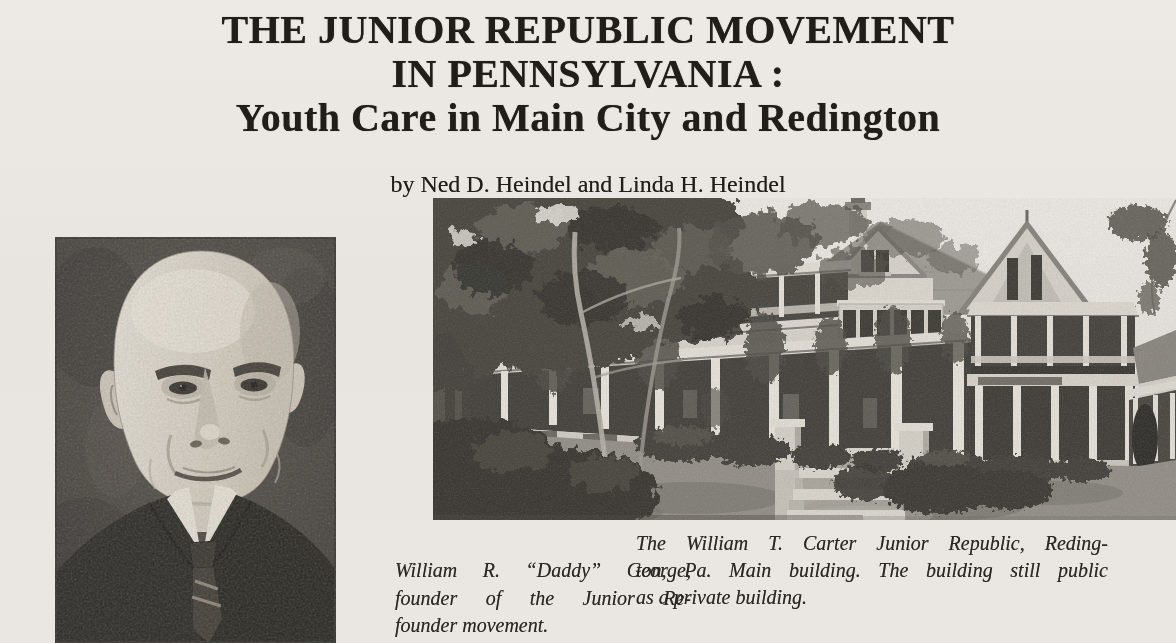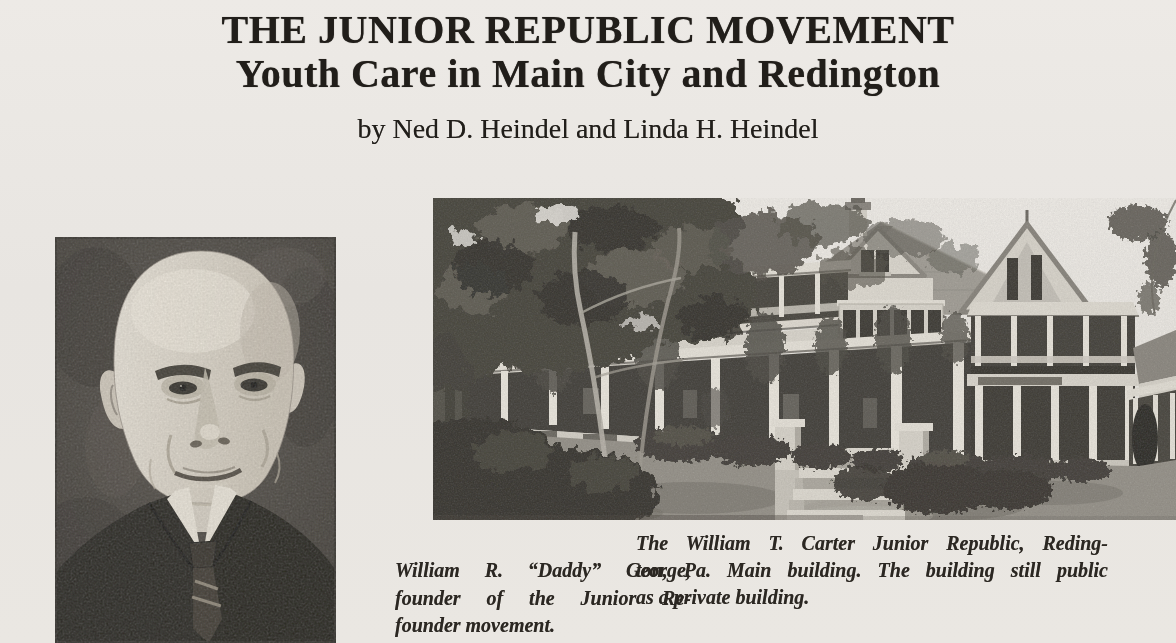--- a/index.html
+++ b/index.html
@@ -16,50 +16,51 @@
     position:absolute;left:8px;top:8px;width:1160px;
     text-align:center;
   }
   .masthead h1{margin:0;font-weight:700;}
   .t-line{
     display:block;
     font-size:40px;line-height:44px;letter-spacing:.5px;
     text-shadow:0 0 .7px rgba(30,27,22,.75);
   }
   .byline{
-    margin:17px 0 0 0;
-    font-size:28px;line-height:32px;font-weight:400;
+    margin:28px 0 0 0;
+    font-size:24px;line-height:32px;font-weight:400;
     text-shadow:0 0 .5px rgba(30,27,22,.6);
   }
   
   figure{margin:0;padding:0;position:absolute;}
   .portrait-fig{left:55px;top:237px;width:281px;height:406px;}
   .building-fig{left:433px;top:198px;width:743px;height:322px;}
   figure svg{display:block;width:100%;height:100%;}
   
   .caption{
     position:absolute;
     font-style:italic;
     font-size:20px;
     color:#2b2722;
     text-shadow:0 0 .5px rgba(40,36,30,.55);
   }
   .caption-portrait{left:348px;top:557px;width:296px;line-height:27.5px;margin-left:47px;}
   .caption-building{left:636px;top:530px;width:472px;line-height:27px;}
-  .cap-line{display:block;text-align:justify;text-align-last:justify;font-weight:bold;}
+  .cap-line{display:block;text-align:justify;text-align-last:justify;}
   .cap-line.last{text-align-last:left;}
 </style>
 </head>
 <body>
 
 <div class="page">
 
   <header class="masthead">
     <h1>
       <span class="t-line">THE JUNIOR REPUBLIC MOVEMENT</span>
+      <span class="t-line">IN PENNSYLVANIA :</span>
       <span class="t-line">Youth Care in Main City and Redington</span>
     </h1>
     <p class="byline">by Ned D. Heindel and Linda H. Heindel</p>
   </header>
 
   <figure class="portrait-fig">
     <svg viewBox="0 0 281 406" preserveAspectRatio="none">
       <defs>
         <radialGradient id="pBg" cx="50%" cy="38%" r="85%">
           <stop offset="0%" stop-color="#5e5952"></stop>

